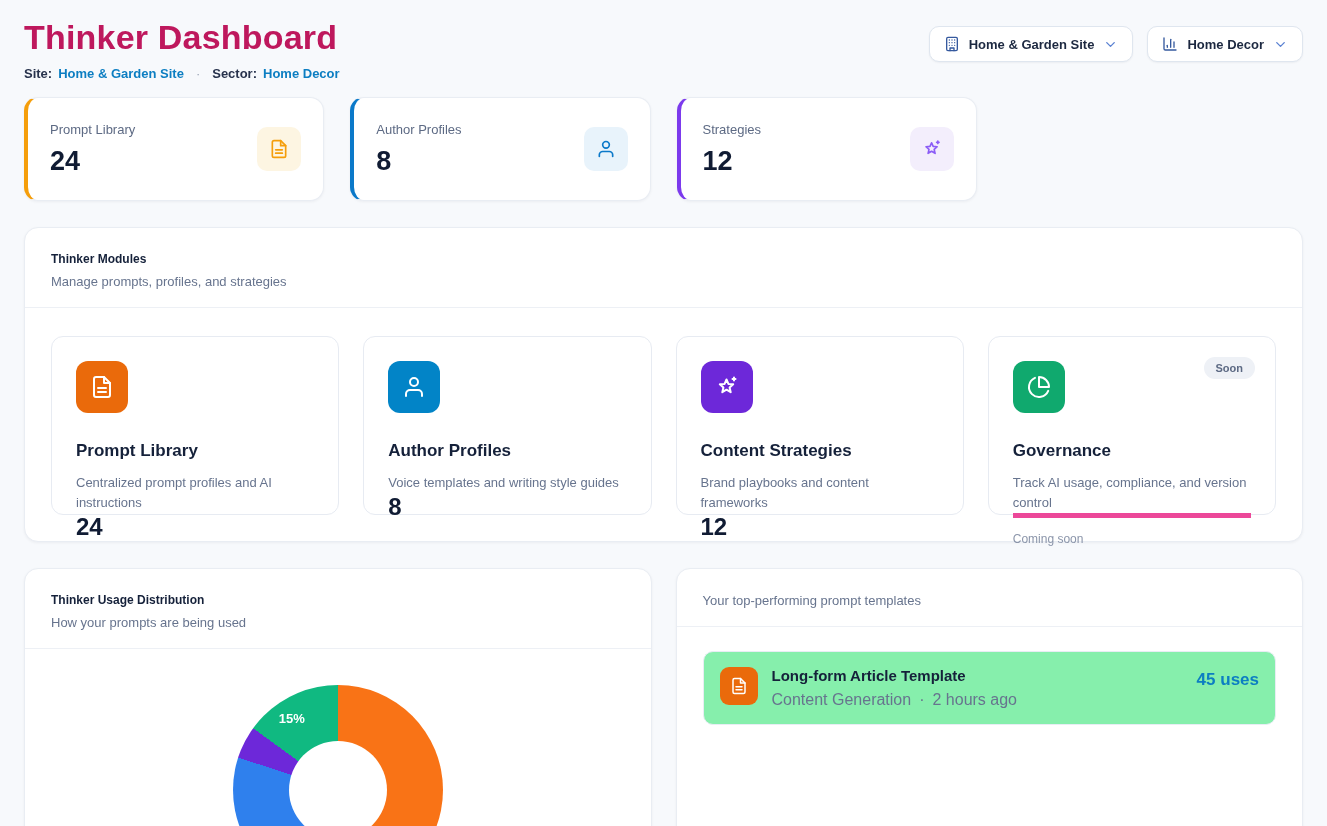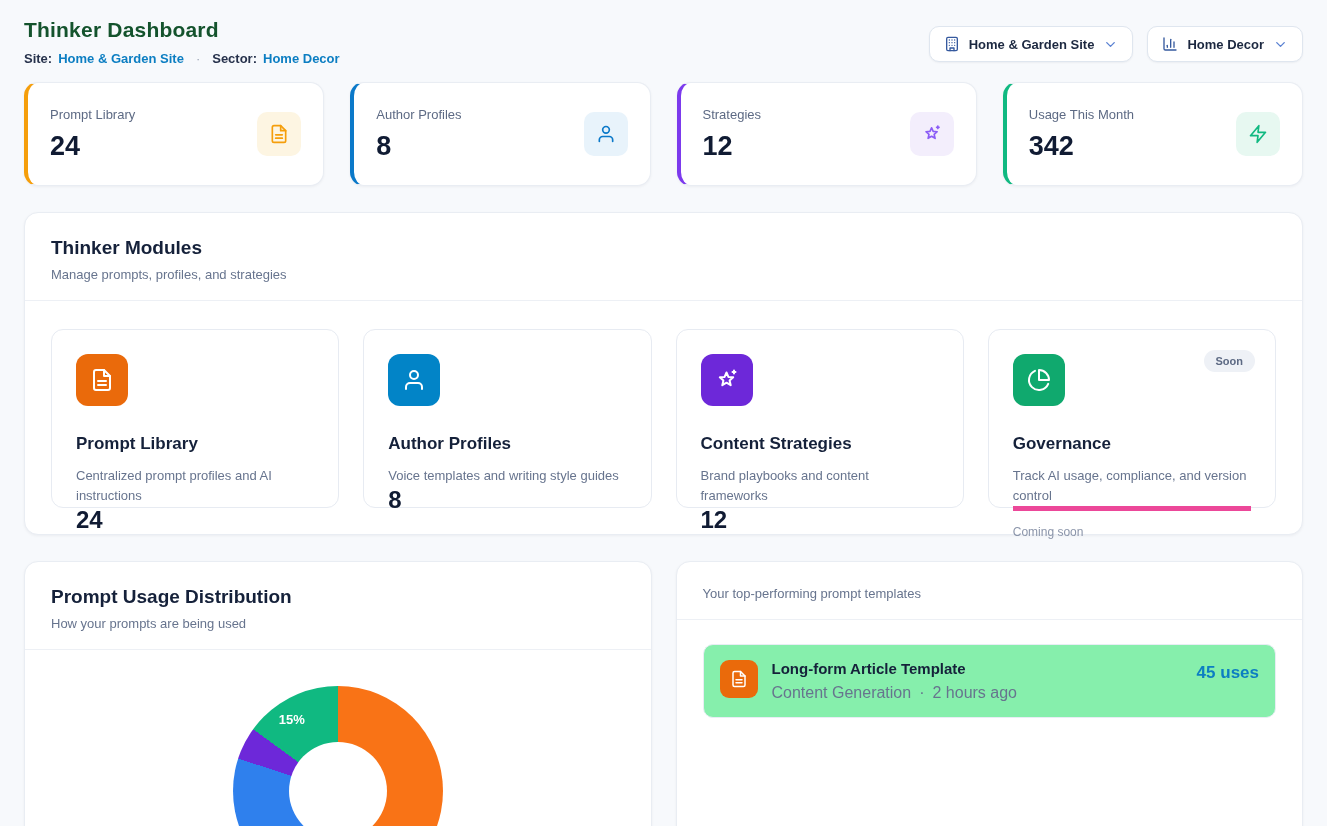--- a/index.html
+++ b/index.html
@@ -8,21 +8,21 @@
   body {
     width: 1327px; height: 826px; overflow: hidden;
     background: #f7f9fc;
     font-family: "Liberation Sans", "DejaVu Sans", sans-serif;
     color: #15213a;
   }
   .page { padding: 18px 24px; }
 
   
   .topbar { display: flex; justify-content: space-between; align-items: flex-start; margin-bottom: 16px; }
-  .page-title { margin: 0 0 9px; font-size: 21px; font-weight: 800; color: #14532d; letter-spacing: .2px; }
+  .page-title { margin: 0 0 9px; font-size: 34px; font-weight: 800; color: #be185d; letter-spacing: .2px; }
   .breadcrumb { display: flex; align-items: center; gap: 6px; font-size: 13px; font-weight: 700; color: #27324c; }
   .bc-link { color: #0c7ec2; text-decoration: none; cursor: pointer; }
   .bc-dot { color: #9aa4b6; margin: 0 6px; font-weight: 400; }
   .topbar-actions { display: flex; gap: 14px; padding-top: 8px; }
   .dropdown {
     display: flex; align-items: center; gap: 9px;
     background: #fff; border: 1px solid #dfe6ef; border-radius: 10px;
     padding: 9px 14px; cursor: pointer;
     font-family: inherit; font-size: 13px; font-weight: 700; color: #1c2840;
     box-shadow: 0 1px 2px rgba(16,24,40,.05);
@@ -41,21 +41,21 @@
   .stat-label { font-size: 13px; color: #5d6a84; margin-bottom: 9px; }
   .stat-value { font-size: 27px; font-weight: 800; color: #101b33; }
   .stat-icon { width: 44px; height: 44px; border-radius: 10px; display: flex; align-items: center; justify-content: center; flex: none; }
 
   
   .section-card {
     background: #fff; border: 1px solid #e9edf3; border-radius: 14px;
     box-shadow: 0 1px 3px rgba(16,24,40,.05); margin-bottom: 26px;
   }
   .section-head { padding: 24px 26px 18px; border-bottom: 1px solid #edf0f5; }
-  .section-title { margin: 0 0 8px; font-size: 19px; font-weight: 700; color: #15213a; }
+  .section-title { margin: 0 0 8px; font-size: 12px; font-weight: 700; color: #15213a; }
   .section-sub { margin: 0; font-size: 13px; color: #67748e; }
   .modules-grid { display: grid; grid-template-columns: repeat(4, 1fr); gap: 24px; padding: 28px 26px 26px; }
   .module-card {
     position: relative; background: #fff; border: 1px solid #e7ebf2; border-radius: 12px;
     padding: 24px; height: 179px; display: flex; flex-direction: column; cursor: pointer;
   }
   .module-icon { width: 52px; height: 52px; border-radius: 12px; color: #fff; display: flex; align-items: center; justify-content: center; margin-bottom: 28px; flex: none; }
   .module-title { margin: 0 0 12px; font-size: 17px; font-weight: 700; color: #15213a; }
   .module-desc { margin: 0; font-size: 13px; color: #67748e; line-height: 1.55; }
   .module-count { margin-top: auto; font-size: 24px; font-weight: 800; color: #101b33; }
@@ -170,31 +170,20 @@
         <div class="stat-value">12</div>
       </div>
       <div class="stat-icon" style="background: rgb(243, 238, 252); color: rgb(139, 92, 246);">
         <svg width="20" height="20" viewBox="0 0 24 24" fill="none" stroke="currentColor" stroke-width="2" stroke-linecap="round" stroke-linejoin="round">
             <path d="M11.5 4.5l1.9 4.4 4.8.4-3.6 3.2 1.1 4.7-4.2-2.5-4.2 2.5 1.1-4.7-3.6-3.2 4.8-.4z"></path>
             <path d="M19 2.5v3M17.5 4h3"></path>
           </svg>
       </div>
     </div>
 
-    <div class="stat-card" style="border-left-color: rgb(16, 185, 129);">
-      <div>
-        <div class="stat-label">Usage This Month</div>
-        <div class="stat-value">342</div>
-      </div>
-      <div class="stat-icon" style="background: rgb(231, 248, 241); color: rgb(16, 185, 129);">
-        <svg width="20" height="20" viewBox="0 0 24 24" fill="none" stroke="currentColor" stroke-width="2" stroke-linecap="round" stroke-linejoin="round">
-            <path d="M13 2 3 14h9l-1 8 10-12h-9l1-8z"></path>
-          </svg>
-      </div>
-    </div>
 
   </section>
 
   <section class="section-card">
     <div class="section-head">
       <h2 class="section-title">Thinker Modules</h2>
       <p class="section-sub">Manage prompts, profiles, and strategies</p>
     </div>
     <div class="modules-grid">
 
@@ -249,21 +238,21 @@
         <div class="module-footer">Coming soon</div>
       </div>
 
     </div>
   </section>
 
   <section class="bottom-grid">
 
     <div class="panel">
       <div class="section-head">
-        <h2 class="section-title">Prompt Usage Distribution</h2>
+        <h2 class="section-title">Thinker Usage Distribution</h2>
         <p class="section-sub">How your prompts are being used</p>
       </div>
       <div class="chart-area">
         <div class="donut" style="background: conic-gradient(rgb(249, 115, 22) 0%, rgb(249, 115, 22) 45%, rgb(47, 128, 237) 45%, rgb(47, 128, 237) 80%, rgb(109, 40, 217) 80%, rgb(109, 40, 217) 85%, rgb(16, 185, 129) 85%, rgb(16, 185, 129) 100%);">
           <span class="donut-label">15%</span>
         </div>
       </div>
     </div>
 
     <div class="panel">

